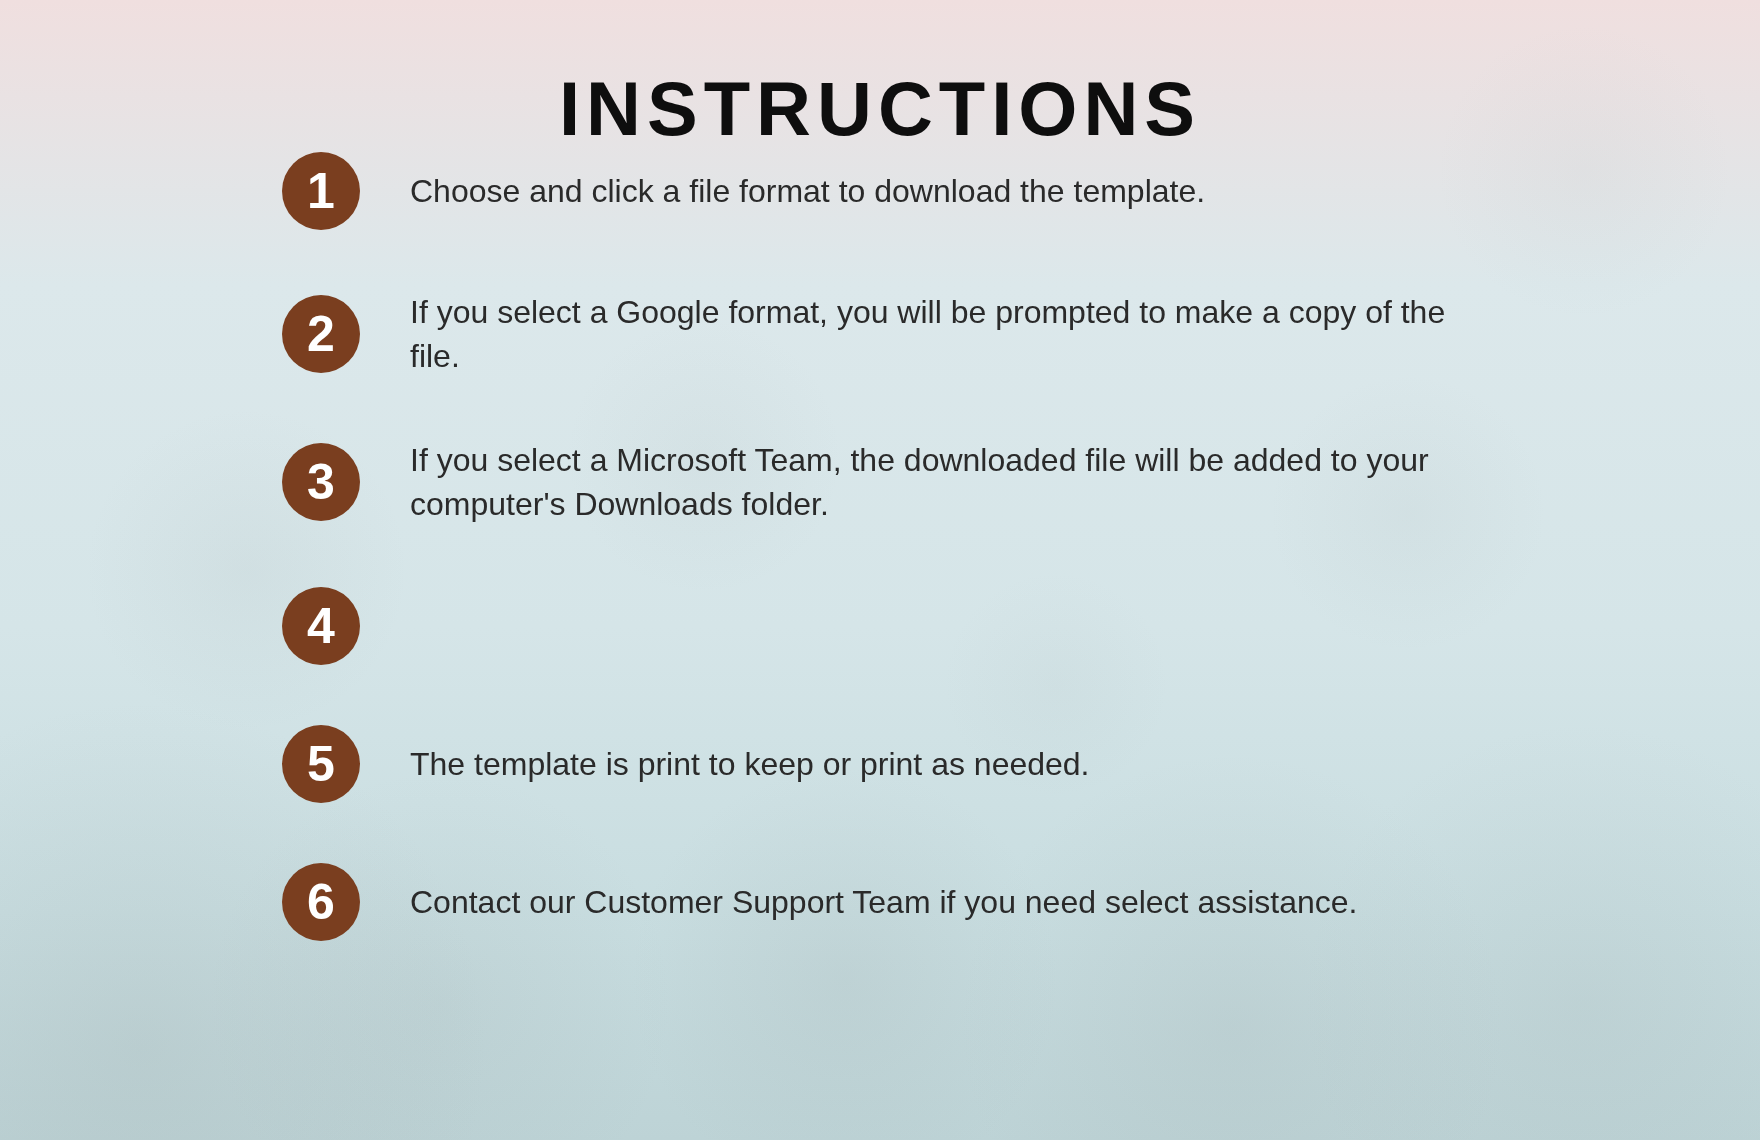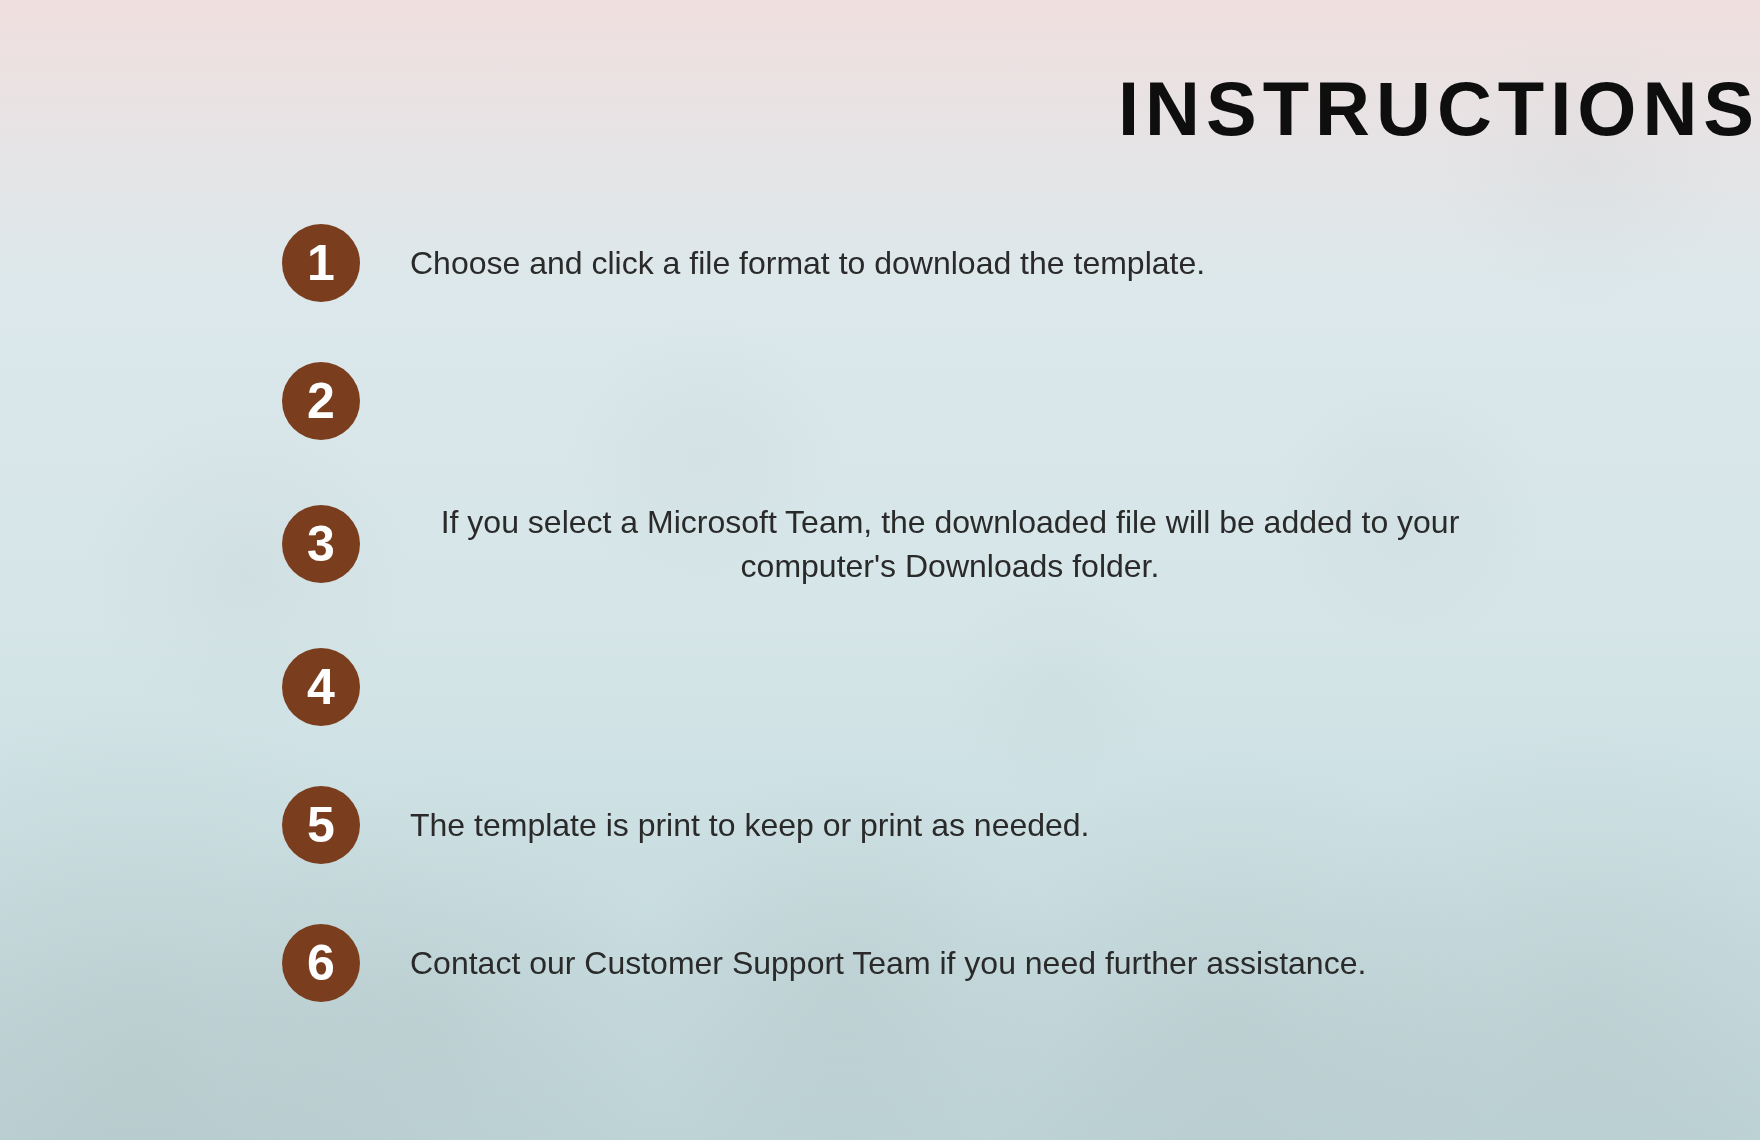--- a/index.html
+++ b/index.html
@@ -30,26 +30,25 @@
         radial-gradient(circle at 90% 15%, rgba(150,160,160,0.06) 0%, transparent 8%),
         radial-gradient(circle at 60% 60%, rgba(150,160,160,0.06) 0%, transparent 9%);
       pointer-events: none;
     }
     .content {
       position: relative;
       z-index: 1;
       padding: 65px 0 0 0;
     }
     h1 {
-      text-align: right;
+      text-align: center;
       font-size: 76px;
       font-weight: 800;
       letter-spacing: 6px;
       color: #0e0e0e;
-      margin-bottom: 72px;
       font-family: 'Arial Black', 'Segoe UI', sans-serif;
     }
     .steps {
       display: flex;
       flex-direction: column;
       gap: 60px;
       padding-left: 282px;
     }
     .step {
       display: flex;
@@ -69,55 +68,55 @@
       font-weight: 900;
       flex-shrink: 0;
       font-family: 'Arial Black', 'Segoe UI', sans-serif;
     }
     .step-text {
       font-size: 32px;
       color: #2a2a2a;
       line-height: 1.38;
       font-weight: 400;
       max-width: 1080px;
-      text-align: center;
     }
   </style>
 </head>
 <body>
 
 <div class="texture"></div>
 
 <div class="content">
   <h1>INSTRUCTIONS</h1>
 
   <div class="steps">
 
     <div class="step">
       <div class="badge">1</div>
       <div class="step-text">Choose and click a file format to download the template.</div>
     </div>
 
     <div class="step">
       <div class="badge">2</div>
+      <div class="step-text">If you select a Google format, you will be prompted to make a copy of the file.</div>
     </div>
 
     <div class="step">
       <div class="badge">3</div>
       <div class="step-text">If you select a Microsoft Team, the downloaded file will be added to your computer's Downloads folder.</div>
     </div>
 
     <div class="step">
       <div class="badge">4</div>
     </div>
 
     <div class="step">
       <div class="badge">5</div>
       <div class="step-text">The template is print to keep or print as needed.</div>
     </div>
 
     <div class="step">
       <div class="badge">6</div>
-      <div class="step-text">Contact our Customer Support Team if you need further assistance.</div>
+      <div class="step-text">Contact our Customer Support Team if you need select assistance.</div>
     </div>
 
   </div>
 </div>
 
 </body></html>

